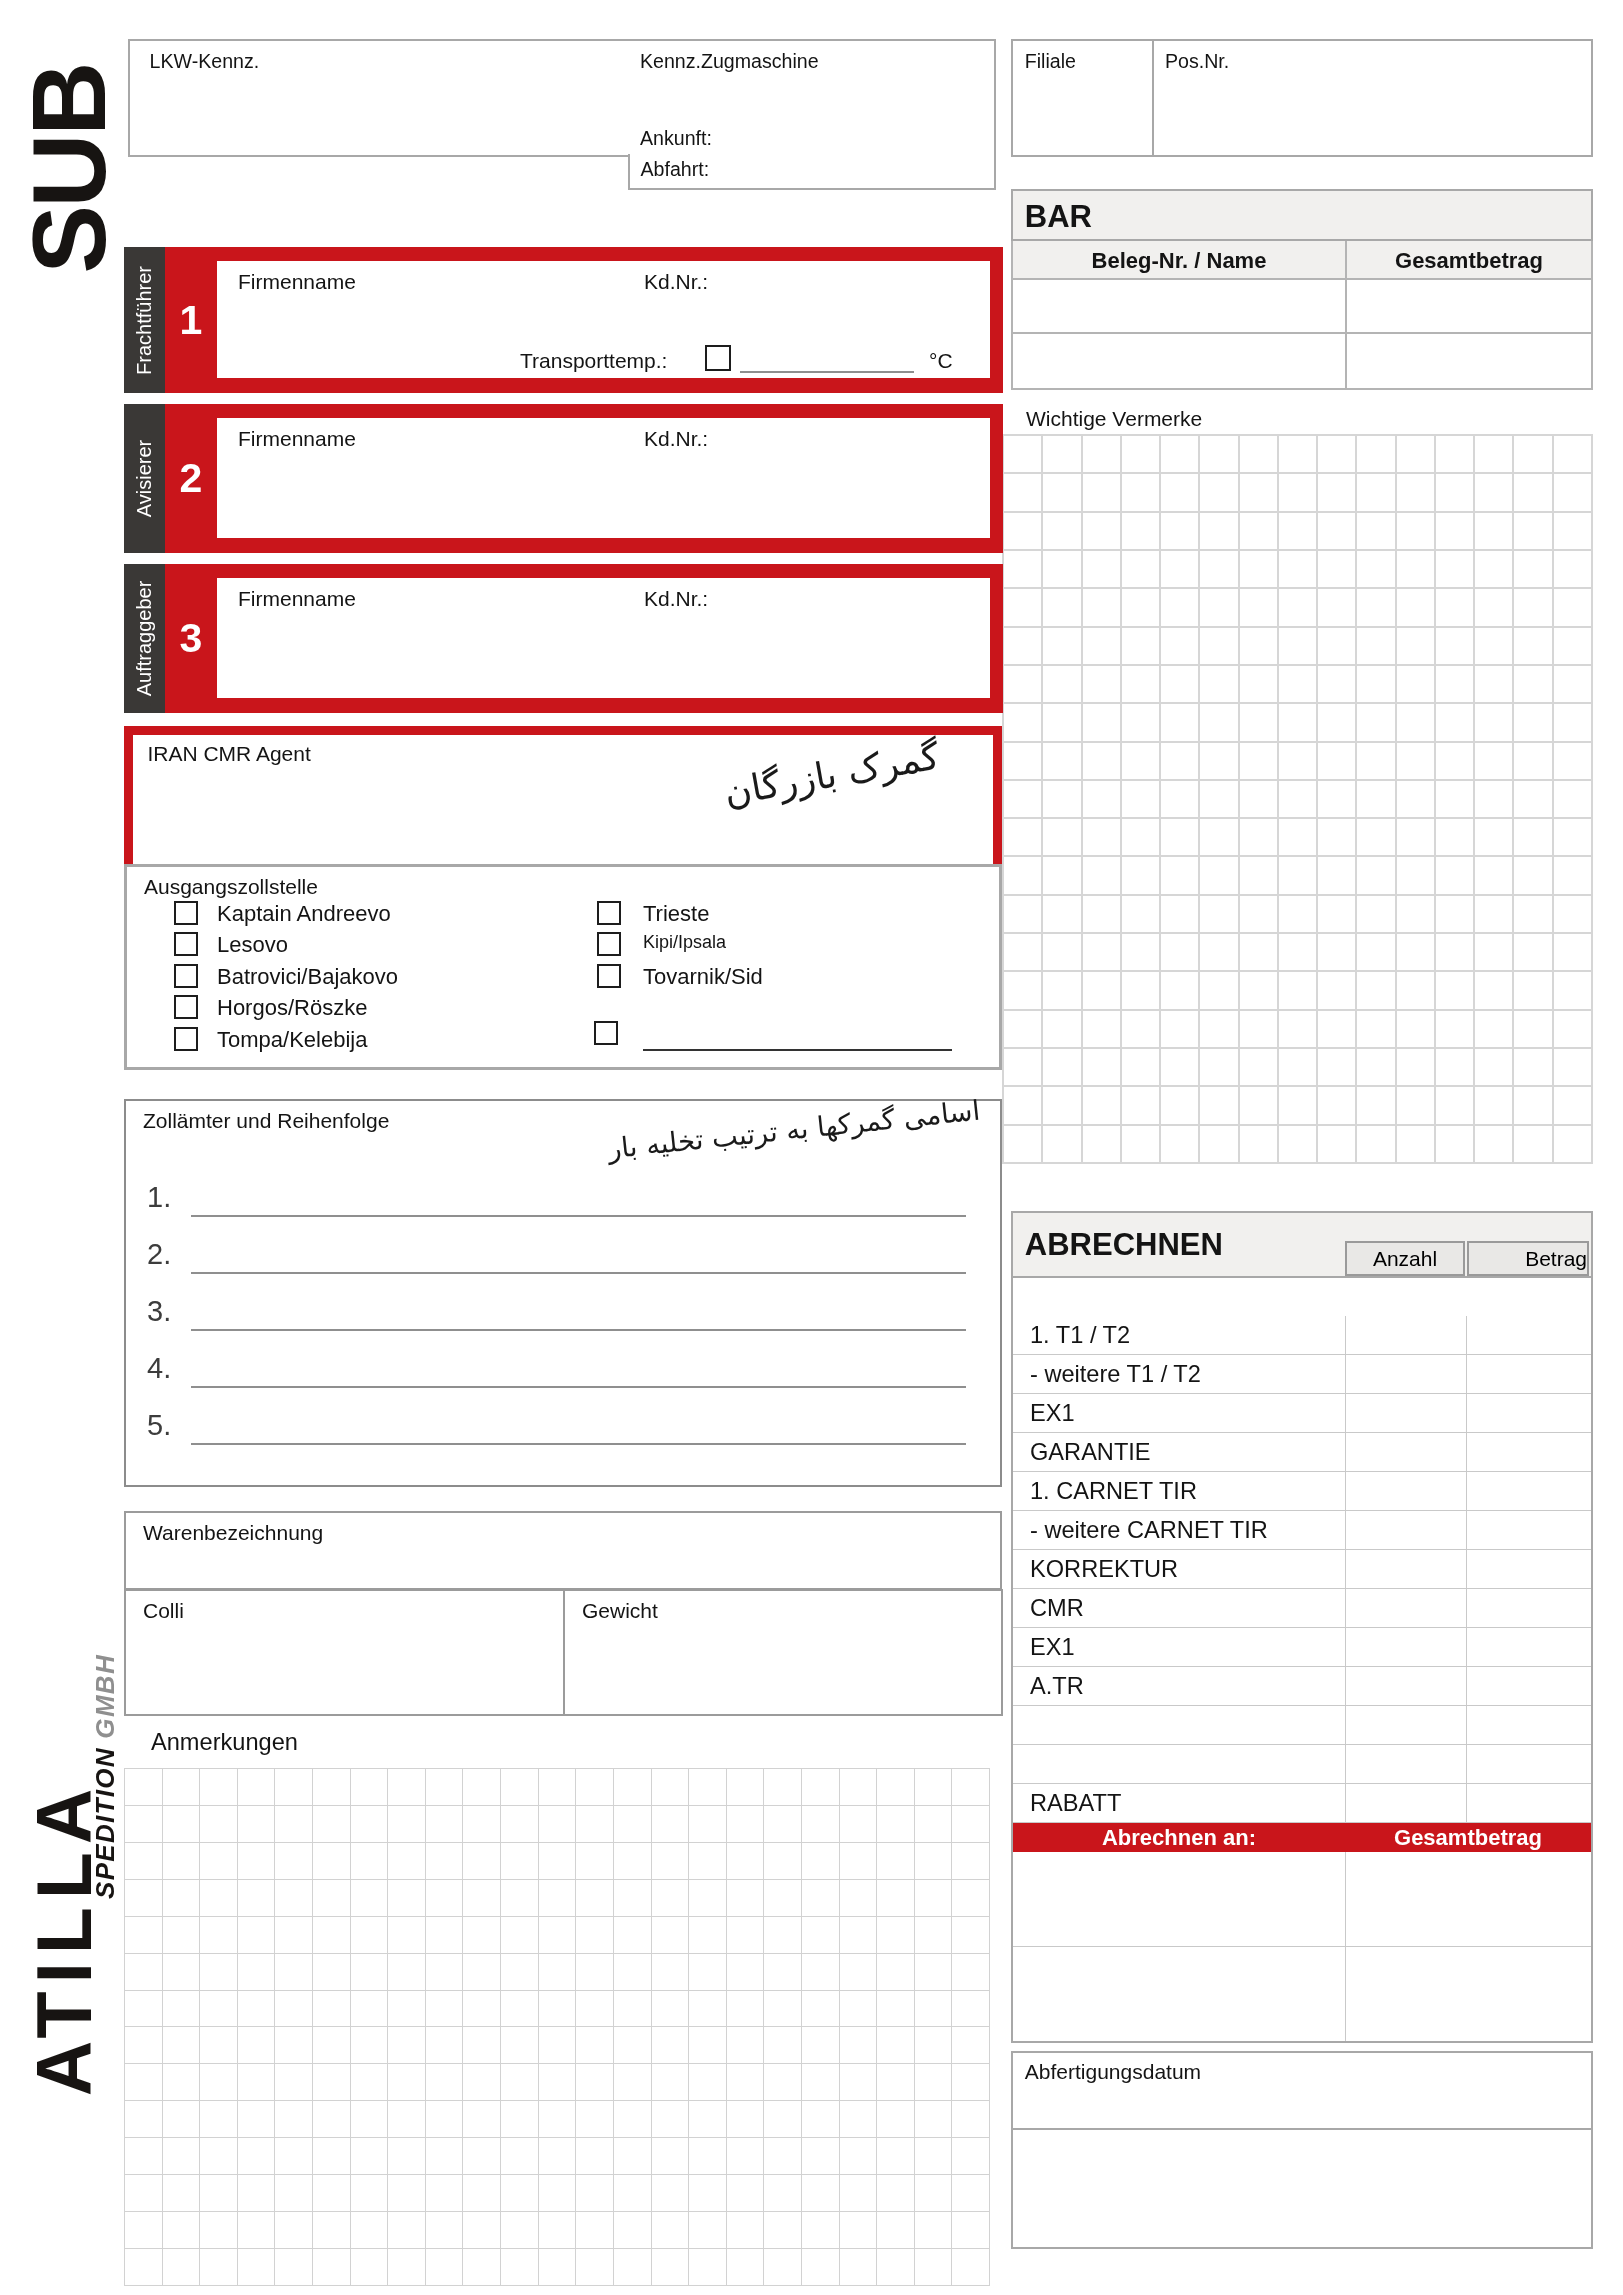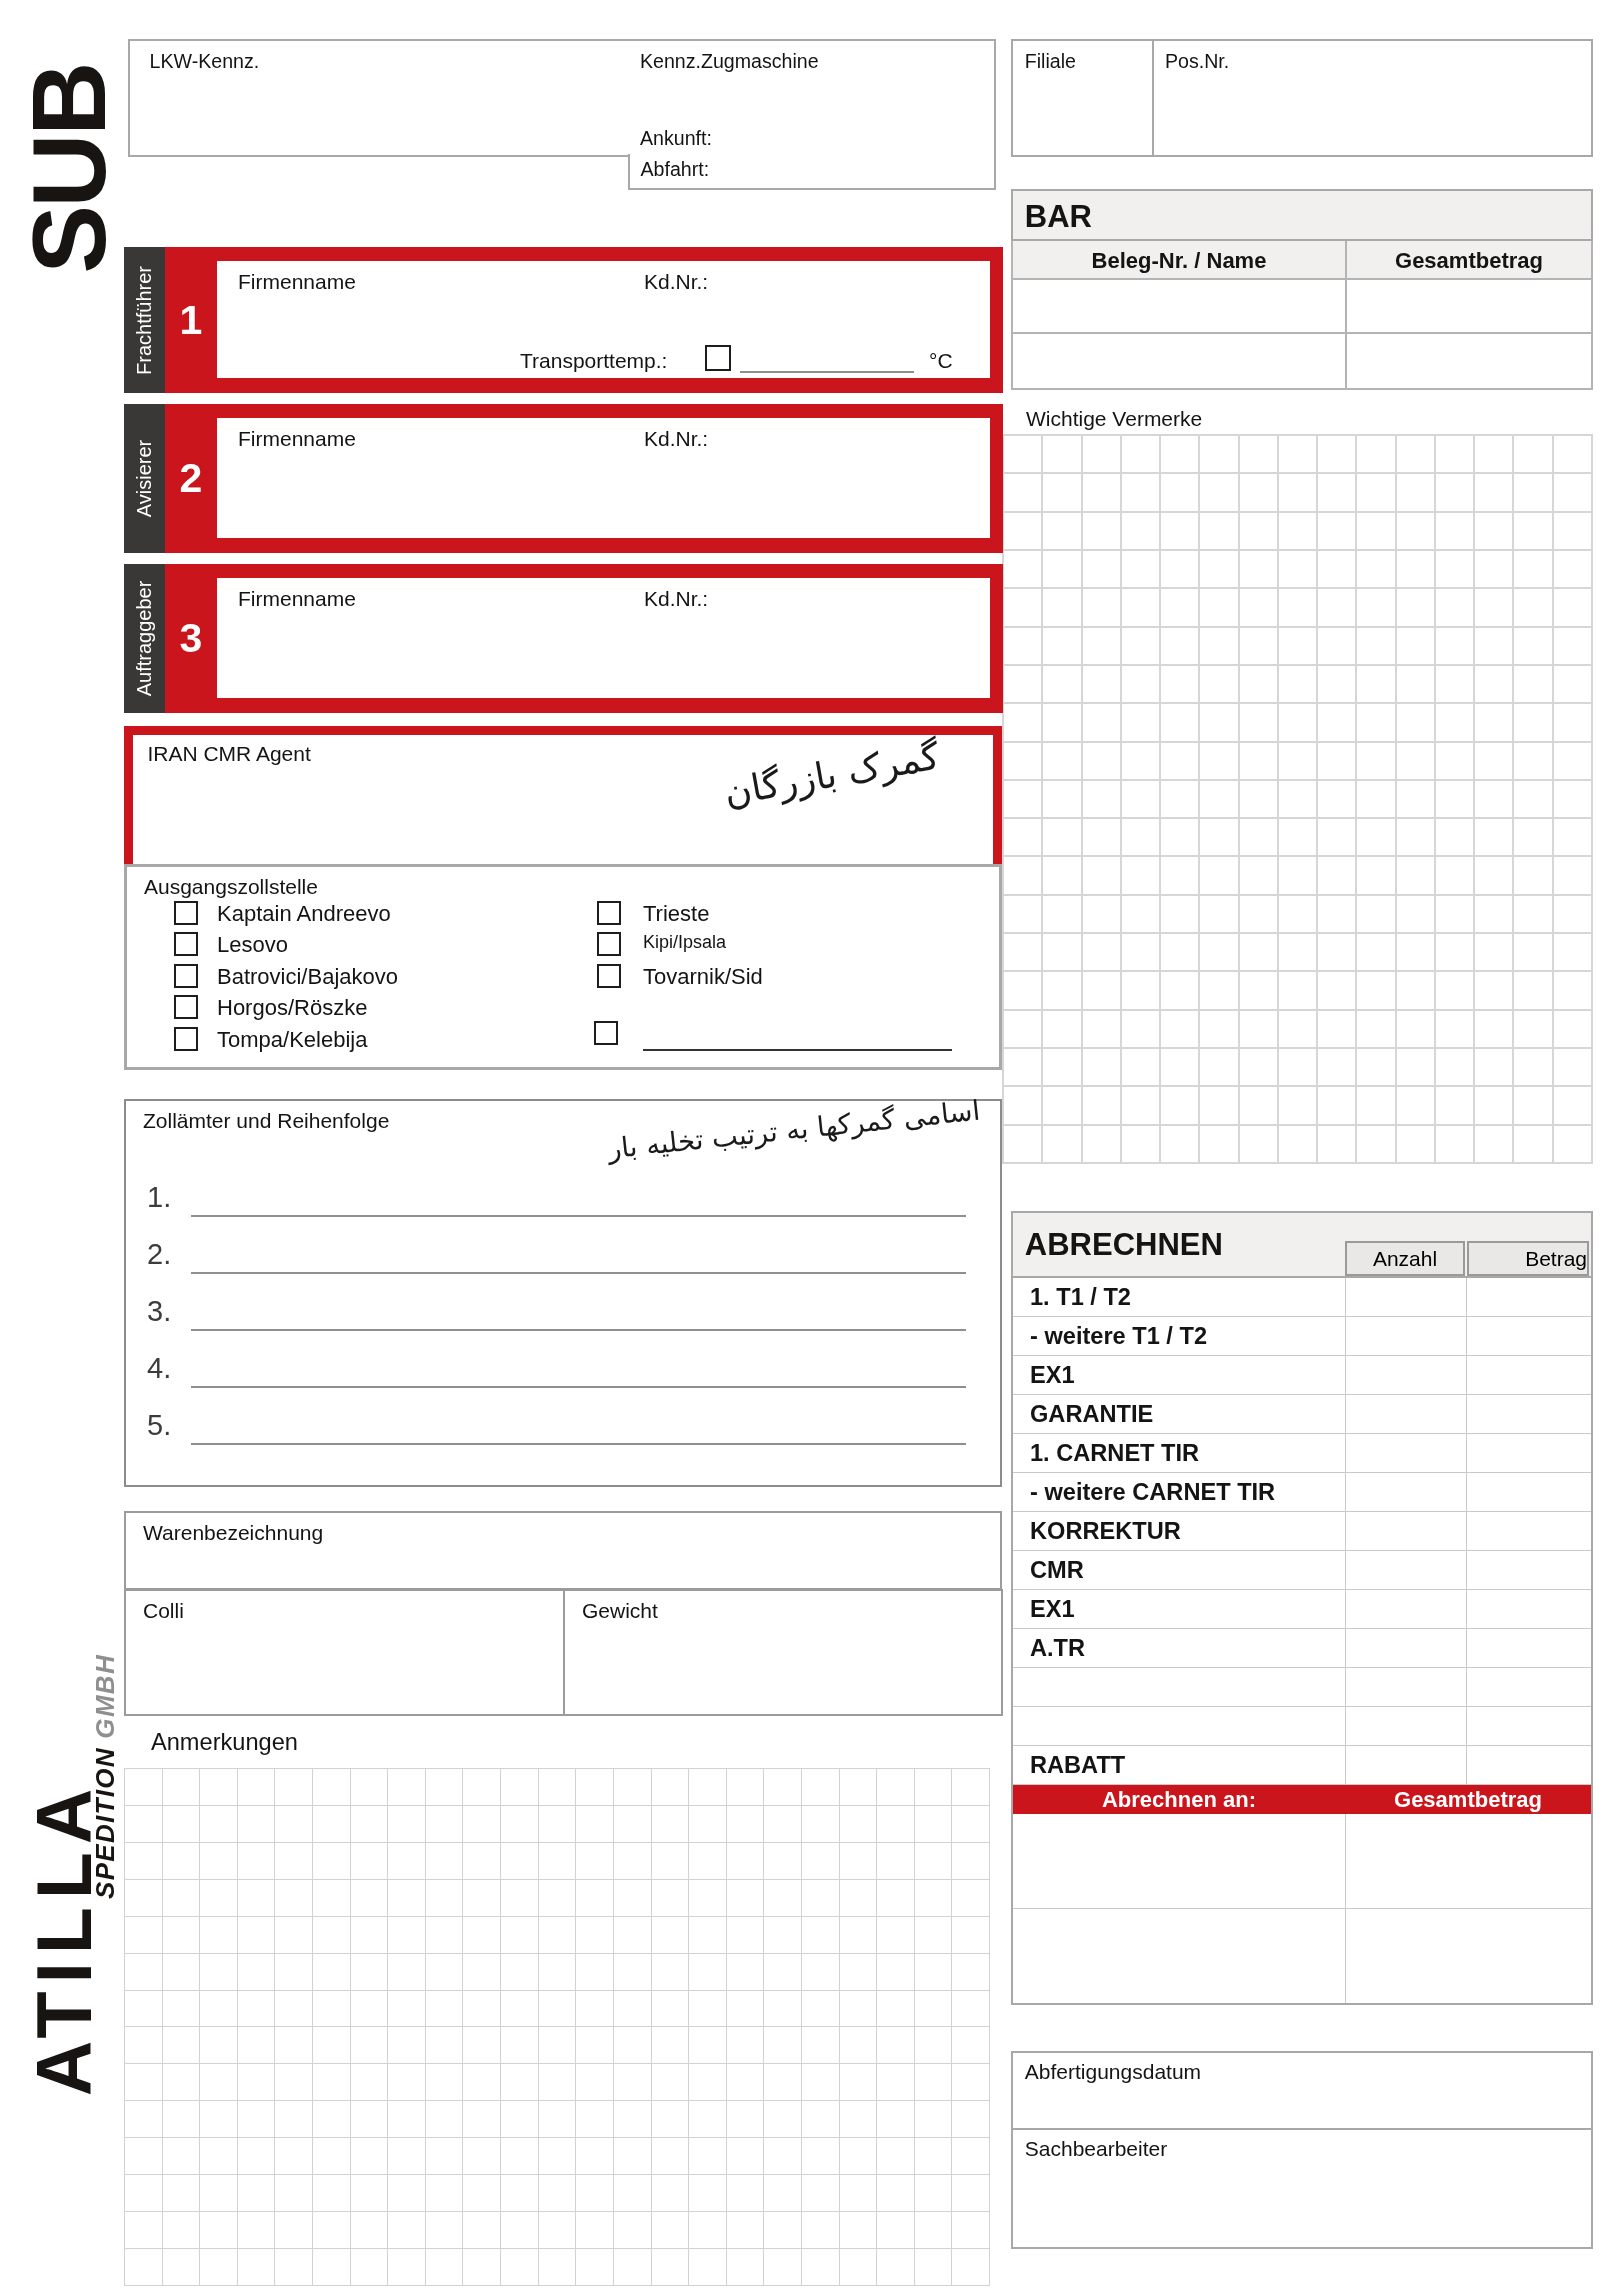--- a/index.html
+++ b/index.html
@@ -788,21 +788,21 @@
       <div class="gc"></div>
       <div class="gc"></div>
     </div>
 
   <div class="abs" style="left:1011px; top:1211px; width:582px; border:2px solid #a8a8a8; background:#fff; box-sizing:border-box;">
     <div class="abs" style="left:0; top:0; width:100%; height:65px; background:#f1f0ee; border-bottom:2px solid #a8a8a8; box-sizing:border-box;">
       <div class="lbl bold" style="left:11.8px; top:14.4px; font-size:31px;">ABRECHNEN</div>
       <div class="abs" style="left:332px; top:28px; width:120px; height:35px; background:#e9e8e6; border:2px solid #9a9a9a; box-sizing:border-box; text-align:center; font-size:21px; line-height:31px;">Anzahl</div>
       <div class="abs" style="left:454px; top:28px; width:122px; height:35px; background:#e9e8e6; border:2px solid #9a9a9a; box-sizing:border-box; text-align:right; font-size:21px; line-height:31px;">Betrag</div>
     </div>
-    <div style="margin-top:65px;font-weight:bold;">
+    <div style="margin-top:103px;">
       <div class="abr-row">
           <div class="c1">1. T1 / T2</div>
           <div class="c2"></div>
           <div class="c3"></div>
         </div>
       <div class="abr-row">
           <div class="c1"> - weitere T1 / T2</div>
           <div class="c2"></div>
           <div class="c3"></div>
         </div>
@@ -873,19 +873,16 @@
     <div class="row" style="height:94px;">
       <div style="width:332px;"></div>
       <div style="flex:1; border-left:1.3px solid #c9c9c9;"></div>
     </div>
   </div>
 
   <div class="box" style="left:1011px; top:2051px; width:582px; height:198px;">
     <div class="abs" style="left:0; top:0; width:100%; height:77px; border-bottom:2.6px solid #a8a8a8; box-sizing:border-box;">
       <div class="lbl" style="left:11.8px; top:6.5px;">Abfertigungsdatum</div>
     </div>
-    <div class="abs" style="left:0; top:77px; width:100%; height:115px;">
-      <div class="lbl" style="left:11.8px; top:6.5px;">Sachbearbeiter</div>
-    </div>
   </div>
 
 </div>
 
 
 </body></html>

